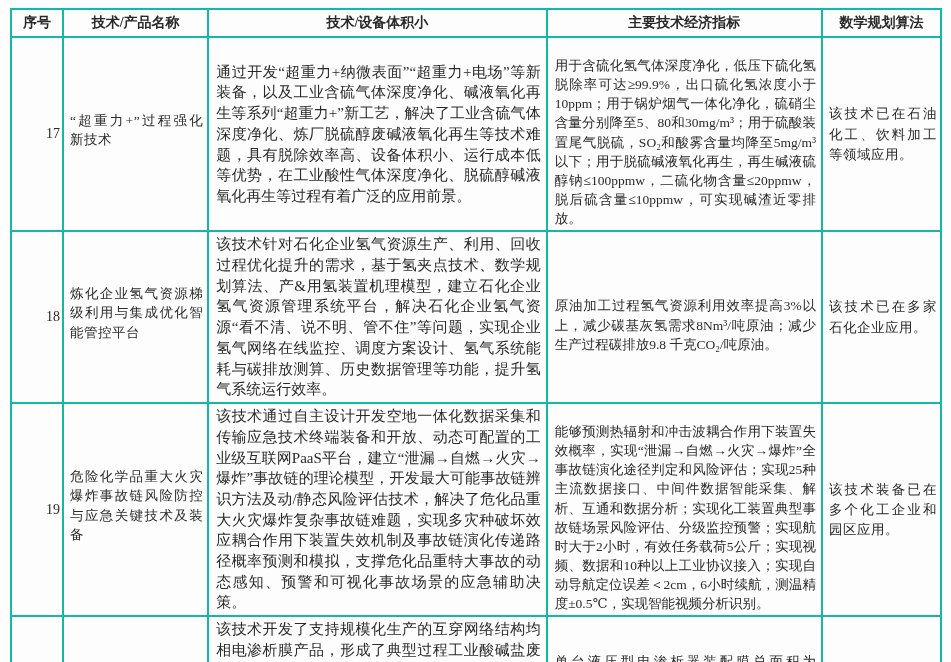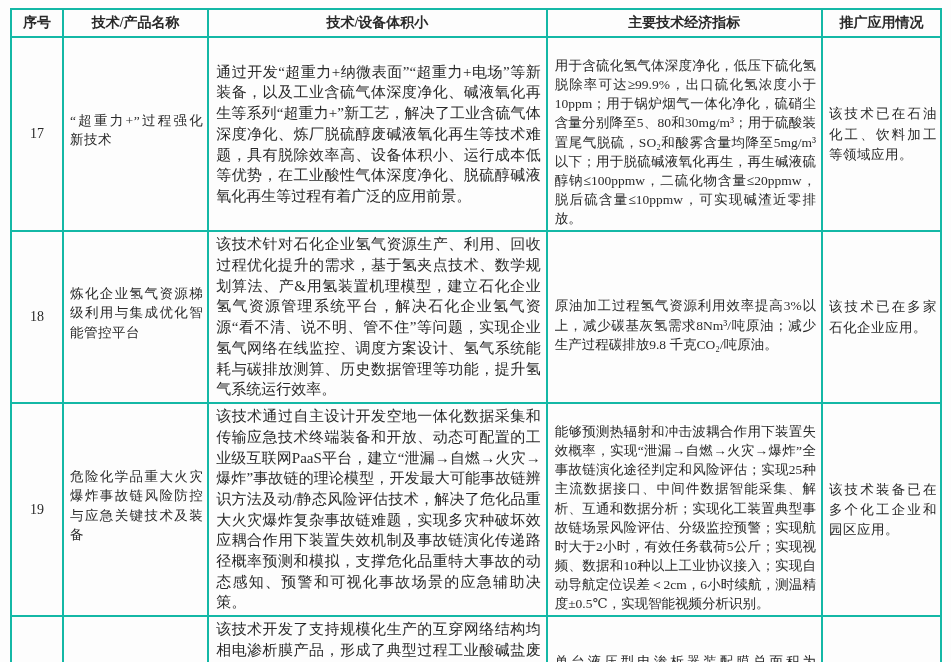--- a/index.html
+++ b/index.html
@@ -39,21 +39,21 @@
     overflow: hidden;
   }
   table.tech-table th {
     font-size: 14px;
     font-weight: bold;
     text-align: center;
     padding: 4px 2px;
     height: 28px;
   }
   td.cell-no {
-    text-align: center;
+    text-align: right;
     font-size: 14px;
     padding: 2px;
   }
   td.cell-name {
     text-align: justify;
     font-size: 13.5px;
     line-height: 1.45;
     padding: 2px 4px 10px 6px;
     letter-spacing: 0.5px;
   }
@@ -92,21 +92,21 @@
         <col class="c-intro">
         <col class="c-ind">
         <col class="c-app">
     </colgroup>
     <thead>
       <tr class="header-row">
         <th>序号</th>
         <th>技术/产品名称</th>
         <th>技术/设备体积小</th>
         <th>主要技术经济指标</th>
-        <th>推广应用情况</th>
+        <th>数学规划算法</th>
       </tr>
     </thead>
     <tbody>
       <tr class="row-17">
         <td class="cell-no">17</td>
         <td class="cell-name">“超重力+”过程强化新技术</td>
         <td class="cell-intro">通过开发“超重力+纳微表面”“超重力+电场”等新装备，以及工业含硫气体深度净化、碱液氧化再生等系列“超重力+”新工艺，解决了工业含硫气体深度净化、炼厂脱硫醇废碱液氧化再生等技术难题，具有脱除效率高、设备体积小、运行成本低等优势，在工业酸性气体深度净化、脱硫醇碱液氧化再生等过程有着广泛的应用前景。</td>
         <td class="cell-ind">用于含硫化氢气体深度净化，低压下硫化氢脱除率可达≥99.9%，出口硫化氢浓度小于10ppm；用于锅炉烟气一体化净化，硫硝尘含量分别降至5、80和30mg/m³；用于硫酸装置尾气脱硫，SO₂和酸雾含量均降至5mg/m³以下；用于脱硫碱液氧化再生，再生碱液硫醇钠≤100ppmw，二硫化物含量≤20ppmw，脱后硫含量≤10ppmw，可实现碱渣近零排放。</td>
         <td class="cell-app">该技术已在石油化工、饮料加工等领域应用。</td>
       </tr>

